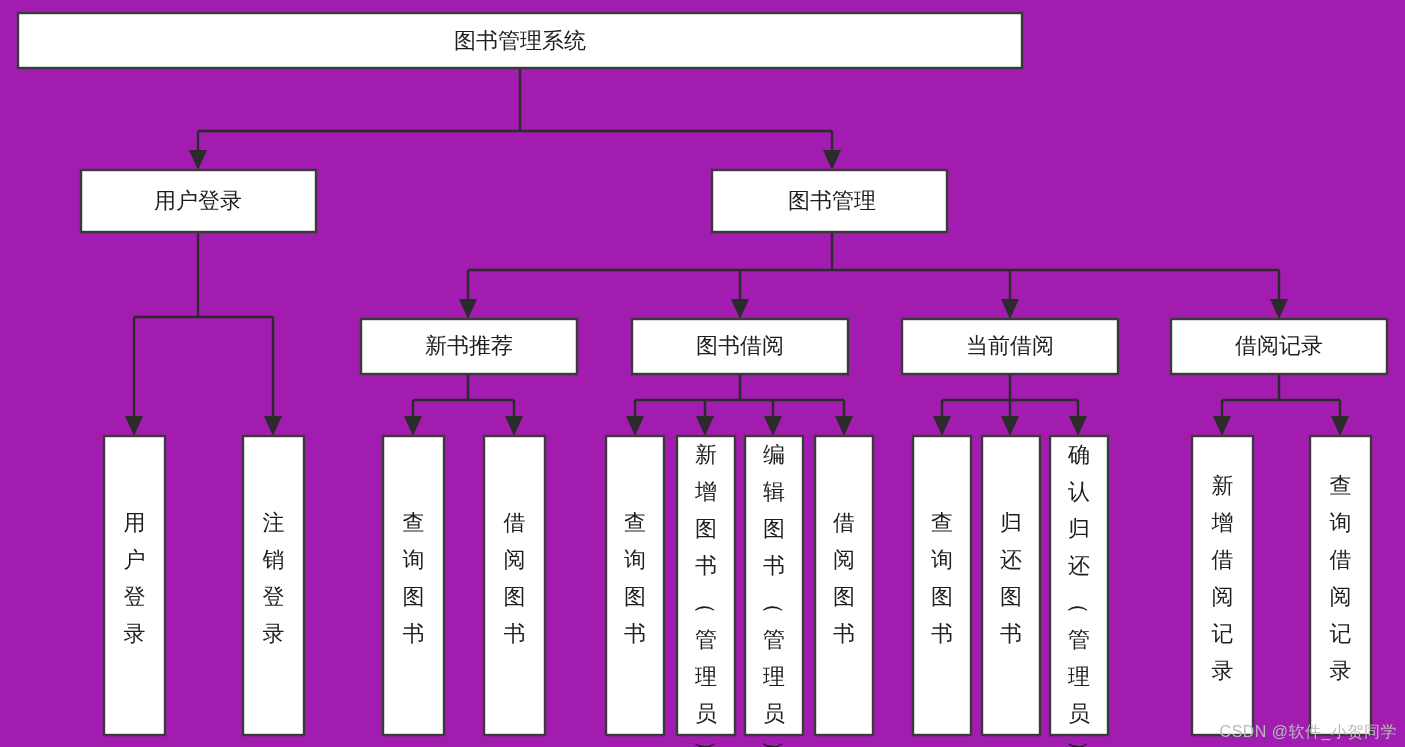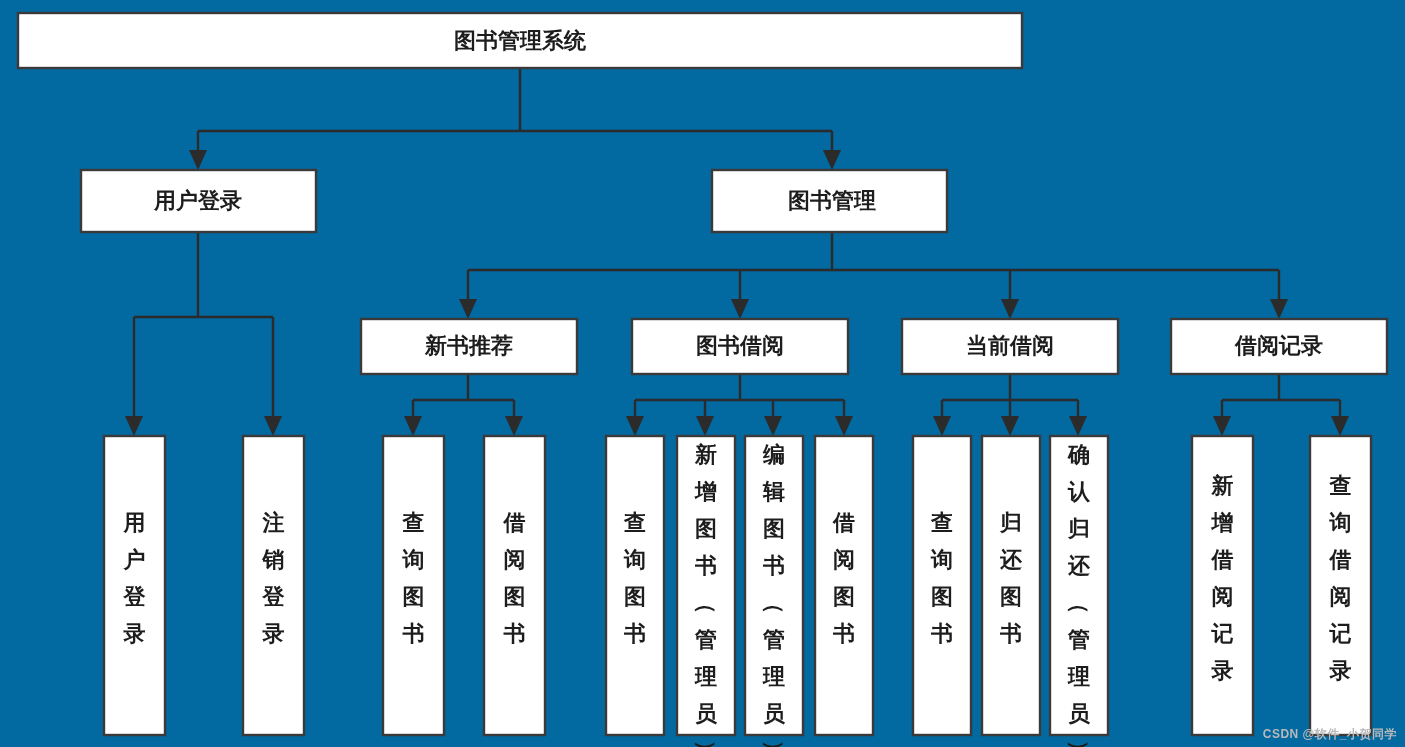--- a/index.html
+++ b/index.html
@@ -7,23 +7,22 @@
     padding: 0;
     background: #ffffff;
   }
   body {
     font-family: "Liberation Sans", "DejaVu Sans", sans-serif;
   }
   #diagram-root {
     position: relative;
     width: 1405px;
     height: 747px;
-    background: #0369a1;
+    background: #a21caf;
     overflow: hidden;
-    font-weight: bold;
   }
   svg.diagram-canvas {
     position: absolute;
     left: 0;
     top: 0;
     width: 1405px;
     height: 747px;
   }
   .node-box {
     fill: #ffffff;
@@ -51,21 +50,21 @@
     font-family: "Liberation Sans", "DejaVu Sans", sans-serif;
     font-size: 22px;
     fill: #1d1d1d;
     text-anchor: middle;
   }
   .watermark {
     position: absolute;
     right: 8px;
     bottom: 4px;
     font-family: "Liberation Sans", "DejaVu Sans", sans-serif;
-    font-size: 12px;
+    font-size: 16px;
     color: #b9b9b9;
     white-space: nowrap;
     letter-spacing: 0.5px;
     pointer-events: none;
   }
 </style>
 </head>
 <body>
 
 <div id="diagram-root">

